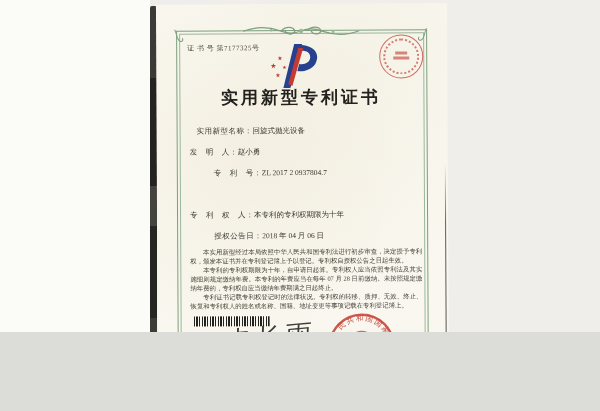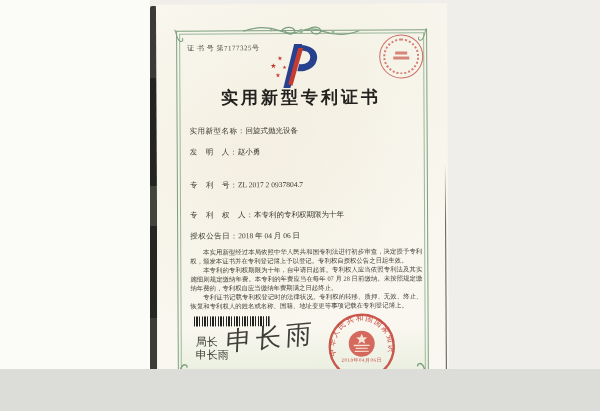--- a/index.html
+++ b/index.html
@@ -1,16 +1,16 @@
 <!DOCTYPE html>
 <html><head>
 <meta charset="utf-8">
 <style>
   html,body{margin:0;padding:0;background:#dcdcd8;}
-  #photo{position:relative;width:600px;height:369px;overflow:hidden;
+  #photo{position:relative;width:600px;height:332px;overflow:hidden;
     background:linear-gradient(90deg,#fbfbf8 0 150px,#efeeea 150px 100%);
     font-family:"Liberation Serif","DejaVu Serif",serif;color:#33322c;}
   
   #spine{position:absolute;left:150px;top:6px;width:7px;height:400px;
     background:linear-gradient(180deg,#3a3a36 0 18%,#23231f 18% 45%,#44443e 45% 55%,#262622 55% 78%,#3c3c36 78% 100%);
     border-radius:2px;}
   
   #paper{position:absolute;left:157px;top:4px;width:291px;height:403px;
     background:
       radial-gradient(ellipse at 28% 38%, rgba(216,200,158,.16), transparent 55%),
@@ -141,25 +141,25 @@
     </div>
 
     <div id="agency-stamp">
       <div class="ring"></div>
       <div class="l1"></div>
       <div class="l2"></div>
     </div>
 
     <div id="title">实用新型专利证书</div>
 
-    <div class="field" style="top:122px;"><span class="lab">实用新型名称：</span><span>回旋式抛光设备</span></div>
+    <div class="field" style="top:122px;margin-left:7px;"><span class="lab">实用新型名称：</span><span>回旋式抛光设备</span></div>
     <div class="field" style="top:143px;"><span class="lab">发　明　人：</span><span>赵小勇</span></div>
-    <div class="field" style="top:176px;"><span class="lab">专　利　号：</span><span>ZL 2017 2 0937804.7</span></div>
+    <div class="field" style="top:164px;margin-left:24px;"><span class="lab">专　利　号：</span><span>ZL 2017 2 0937804.7</span></div>
     <div class="field" style="top:206px;"><span class="lab">专　利　权　人：</span><span>本专利的专利权期限为十年</span></div>
-    <div class="field" style="top:227px;"><span class="lab">授权公告日：</span><span>2018 年 04 月 06 日</span></div>
+    <div class="field" style="top:227px;margin-left:24px;"><span class="lab">授权公告日：</span><span>2018 年 04 月 06 日</span></div>
 
     <div id="paras">
       <div>本实用新型经过本局依照中华人民共和国专利法进行初步审查，决定授予专利权，颁发本证书并在专利登记簿上予以登记。专利权自授权公告之日起生效。</div>
       <div>本专利的专利权期限为十年，自申请日起算。专利权人应当依照专利法及其实施细则规定缴纳年费。本专利的年费应当在每年 07 月 28 日前缴纳。未按照规定缴纳年费的，专利权自应当缴纳年费期满之日起终止。</div>
       <div>专利证书记载专利权登记时的法律状况。专利权的转移、质押、无效、终止、恢复和专利权人的姓名或名称、国籍、地址变更等事项记载在专利登记簿上。</div>
     </div>
 
     <div id="barcode"></div>
 
     <div id="director">

